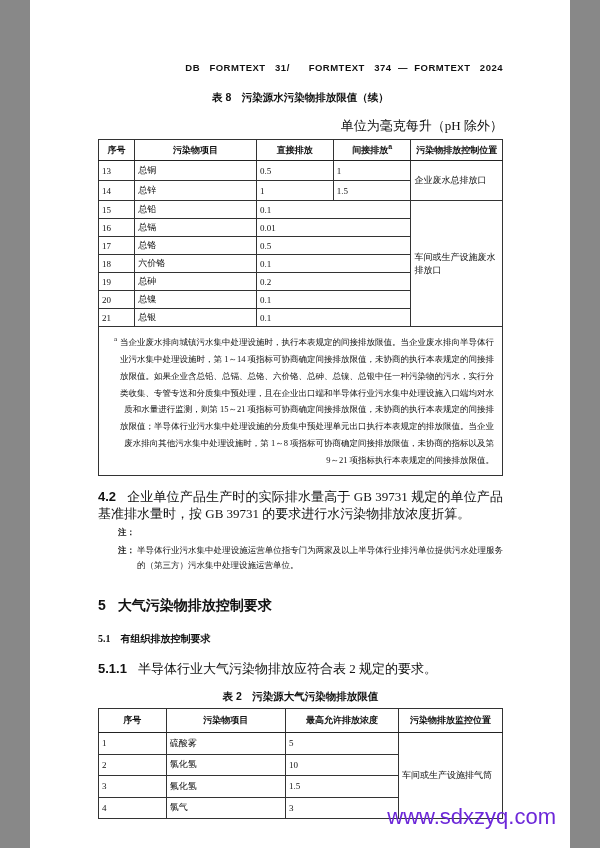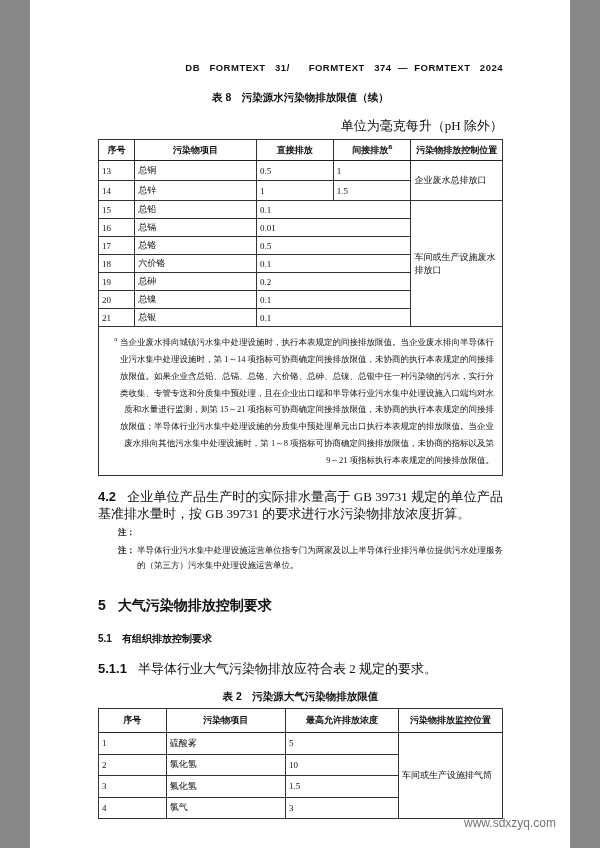--- a/index.html
+++ b/index.html
@@ -95,32 +95,32 @@
   }
   .h1 {
     margin-top:15px;
     font-family:"Liberation Sans","DejaVu Sans",sans-serif;
     font-weight:bold;
     font-size:14px;
   }
   .h1 .num { margin-right:12px; }
   .h2 {
     margin-top:17px;
-    font-family:Liberation Sans, sans-serif;
+    font-family:Liberation Serif, serif;
     font-weight:bold;
     font-size:10px;
   }
   .h2 .num { margin-right:10px; }
   .watermark {
     position:absolute;
     right:14px;
     bottom:18px;
     font-family:"Liberation Sans","DejaVu Sans",sans-serif;
-    font-size:12px;
-    color:#737373;
+    font-size:22px;
+    color:#6d28d9;
   }
 </style>
 </head>
 <body>
 
 <div class="page">
   <div class="content">
 
     <div class="doc-header">DB   FORMTEXT   31/      FORMTEXT   374  —  FORMTEXT   2024</div>
 

